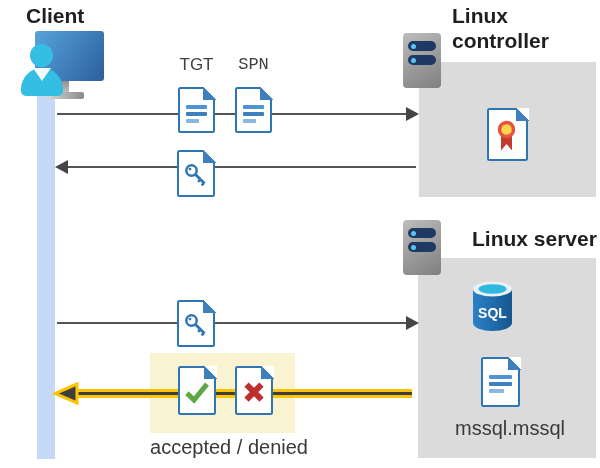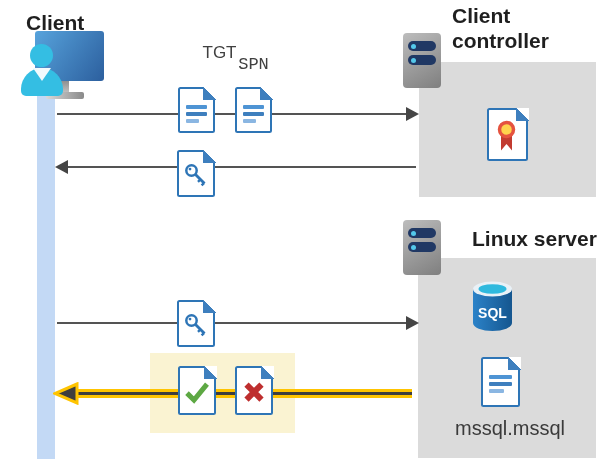--- a/index.html
+++ b/index.html
@@ -68,41 +68,41 @@
   .doc svg.center-glyph { position:absolute; left:50%; top:50%; transform:translate(-50%,-46%); }
 
   
   .highlight { left:150px; top:353px; width:145px; height:80px; background:#faf3d2; z-index:1; }
 </style>
 </head>
 <body>
 
 <div id="canvas">
 
-  <div class="abs h-bold" style="left:26px; top:10px;">Client</div>
+  <div class="abs h-bold" style="left:26px; top:3px;">Client</div>
   <div class="abs">
     <div class="abs monitor"></div>
     <div class="abs stand-neck"></div>
     <div class="abs stand-base"></div>
     <div class="abs person-head"></div>
     <div class="abs person-body"></div>
     <div class="abs person-collar"></div>
   </div>
   <div class="abs timeline"></div>
 
   <div class="abs gray-box" style="left:419px; top:62px; width:177px; height:135px;"></div>
   <div class="abs tower" style="left:403px; top:33px;">
     <div class="slot">
         <span class="dot"></span>
       </div>
     <div class="slot">
         <span class="dot"></span>
       </div>
   </div>
-  <div class="abs h-bold" style="left:452px; top:3px; width:108px;">Client controller</div>
+  <div class="abs h-bold" style="left:452px; top:3px; width:108px;">Linux controller</div>
 
   <div class="abs doc" style="left:487px; top:108px; width:41px; height:53px;">
     <span class="fold"></span>
     <svg class="center-glyph" width="28" height="36" viewBox="0 0 28 36">
       <path d="M7,16 L7,32 L12.5,25.5 L18,32 L18,16 Z" fill="#c23b30"></path>
       <circle cx="12.5" cy="11" r="7" fill="#ffd34d" stroke="#e5533f" stroke-width="3.5"></circle>
     </svg>
   </div>
 
   <div class="abs gray-box" style="left:418px; top:258px; width:178px; height:200px;"></div>
@@ -134,21 +134,21 @@
     <div class="doc-lines">
       <i class="ln1b"></i>
         <i class="ln2b"></i>
         <i class="ln3b"></i>
     </div>
   </div>
   <div class="abs caption" style="left:425px; top:417px; width:170px;">mssql.mssql</div>
 
   <div class="abs gline" style="left:57px; top:113px; width:351px;"></div>
   <div class="abs ah-right" style="left:406px; top:107px;"></div>
-  <div class="abs small-label" style="left:177px; top:43px; width:39px;margin-left:23px;">TGT</div>
+  <div class="abs small-label" style="left:177px; top:55px; width:39px;">TGT</div>
   <div class="abs small-label" style="left:234px; top:55px; width:39px;font-family:Liberation Mono, monospace;">SPN</div>
   <div class="abs doc" style="left:178px; top:87px; width:37px; height:46px;">
     <span class="fold"></span>
     <div class="doc-lines">
       <i class="ln1"></i>
         <i class="ln2"></i>
         <i class="ln3"></i>
     </div>
   </div>
   <div class="abs doc" style="left:235px; top:87px; width:37px; height:46px;">
@@ -196,14 +196,15 @@
     <svg class="center-glyph" width="28" height="28" viewBox="0 0 28 28">
       <path d="M4,15 L11,22 L24,6" fill="none" stroke="#5da843" stroke-width="5"></path>
     </svg>
   </div>
   <div class="abs doc" style="left:235px; top:366px; width:38px; height:49px;">
     <span class="fold"></span>
     <svg class="center-glyph" width="26" height="26" viewBox="0 0 26 26">
       <path d="M5.5,5.5 L20.5,20.5 M20.5,5.5 L5.5,20.5" stroke="#be2e2e" stroke-width="6"></path>
     </svg>
   </div>
+  <div class="abs caption" style="left:139px; top:436px; width:180px;">accepted / denied</div>
 
 </div>
 
 </body></html>

